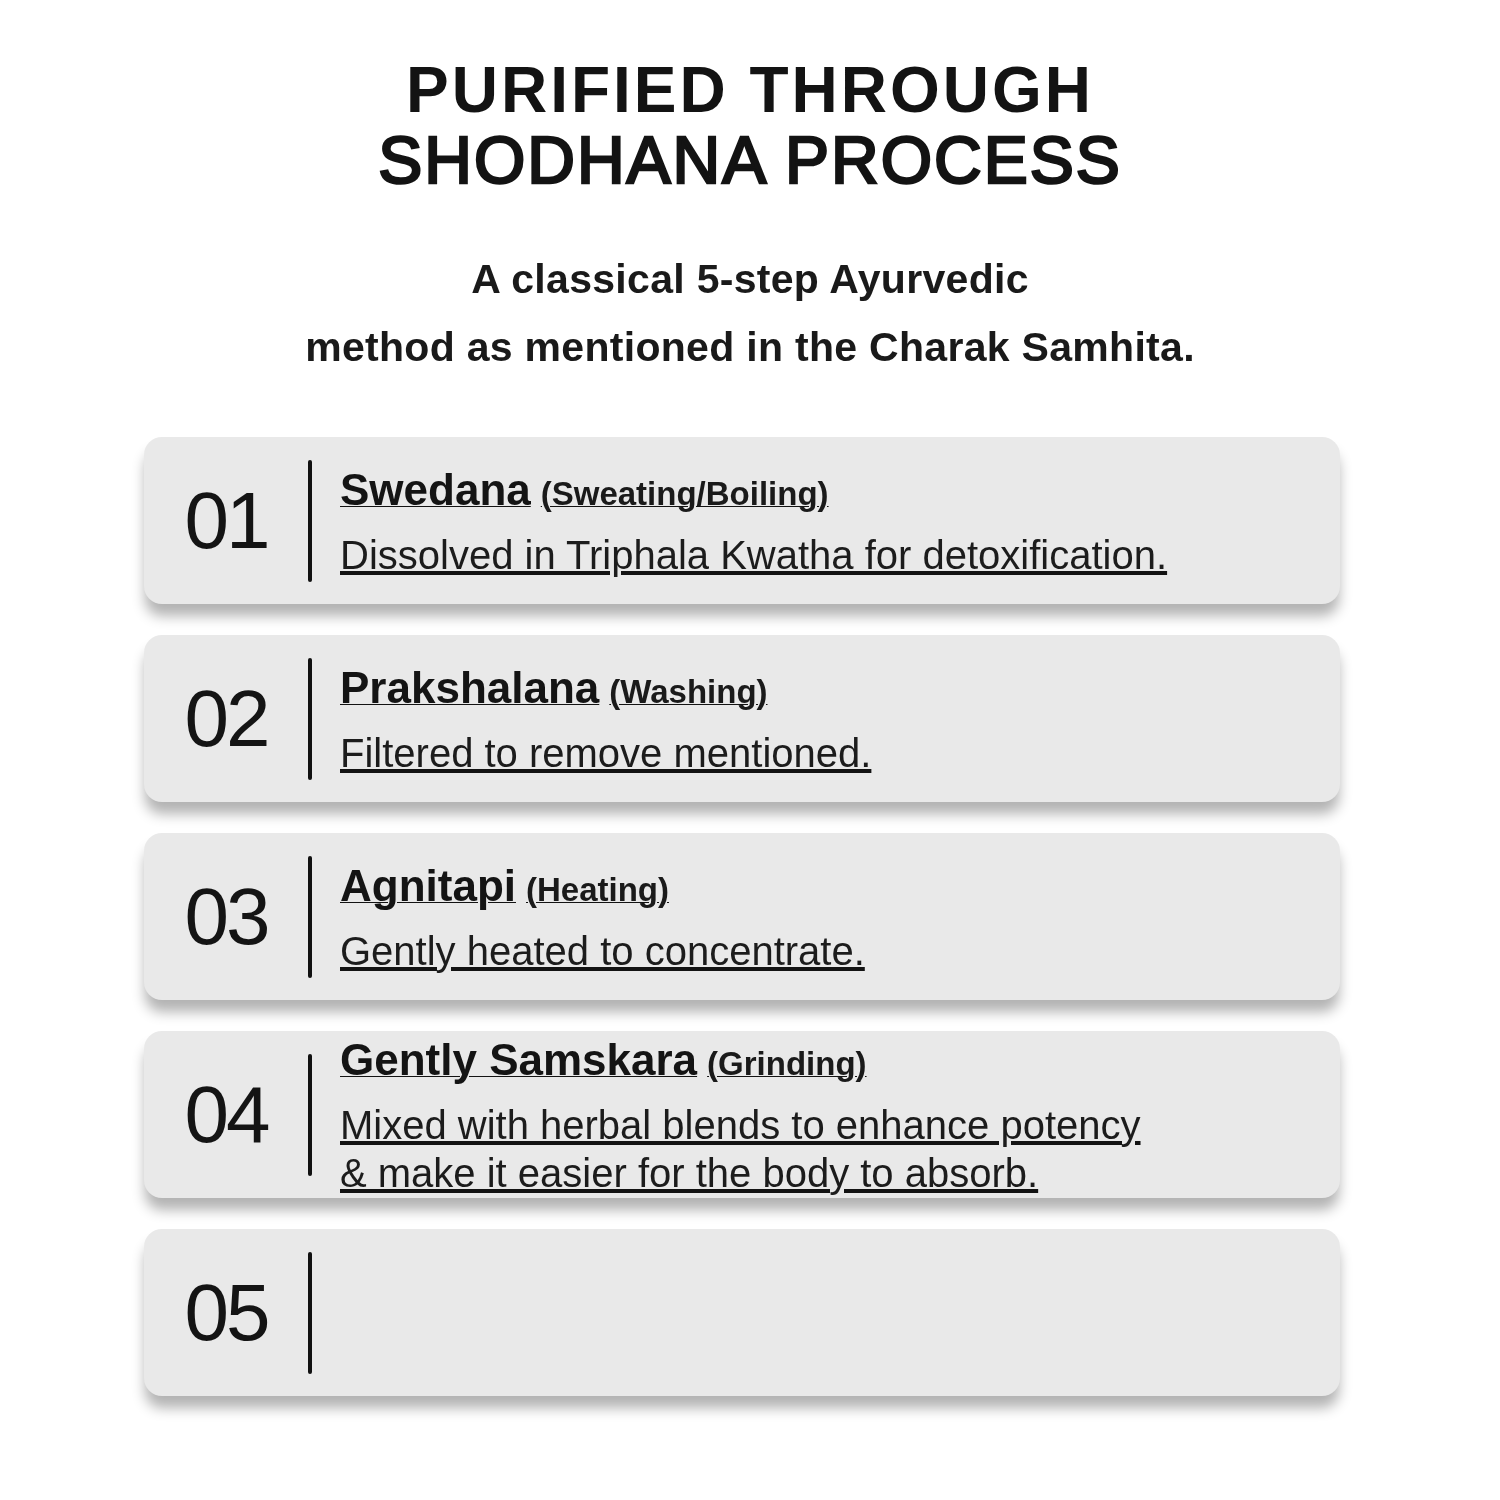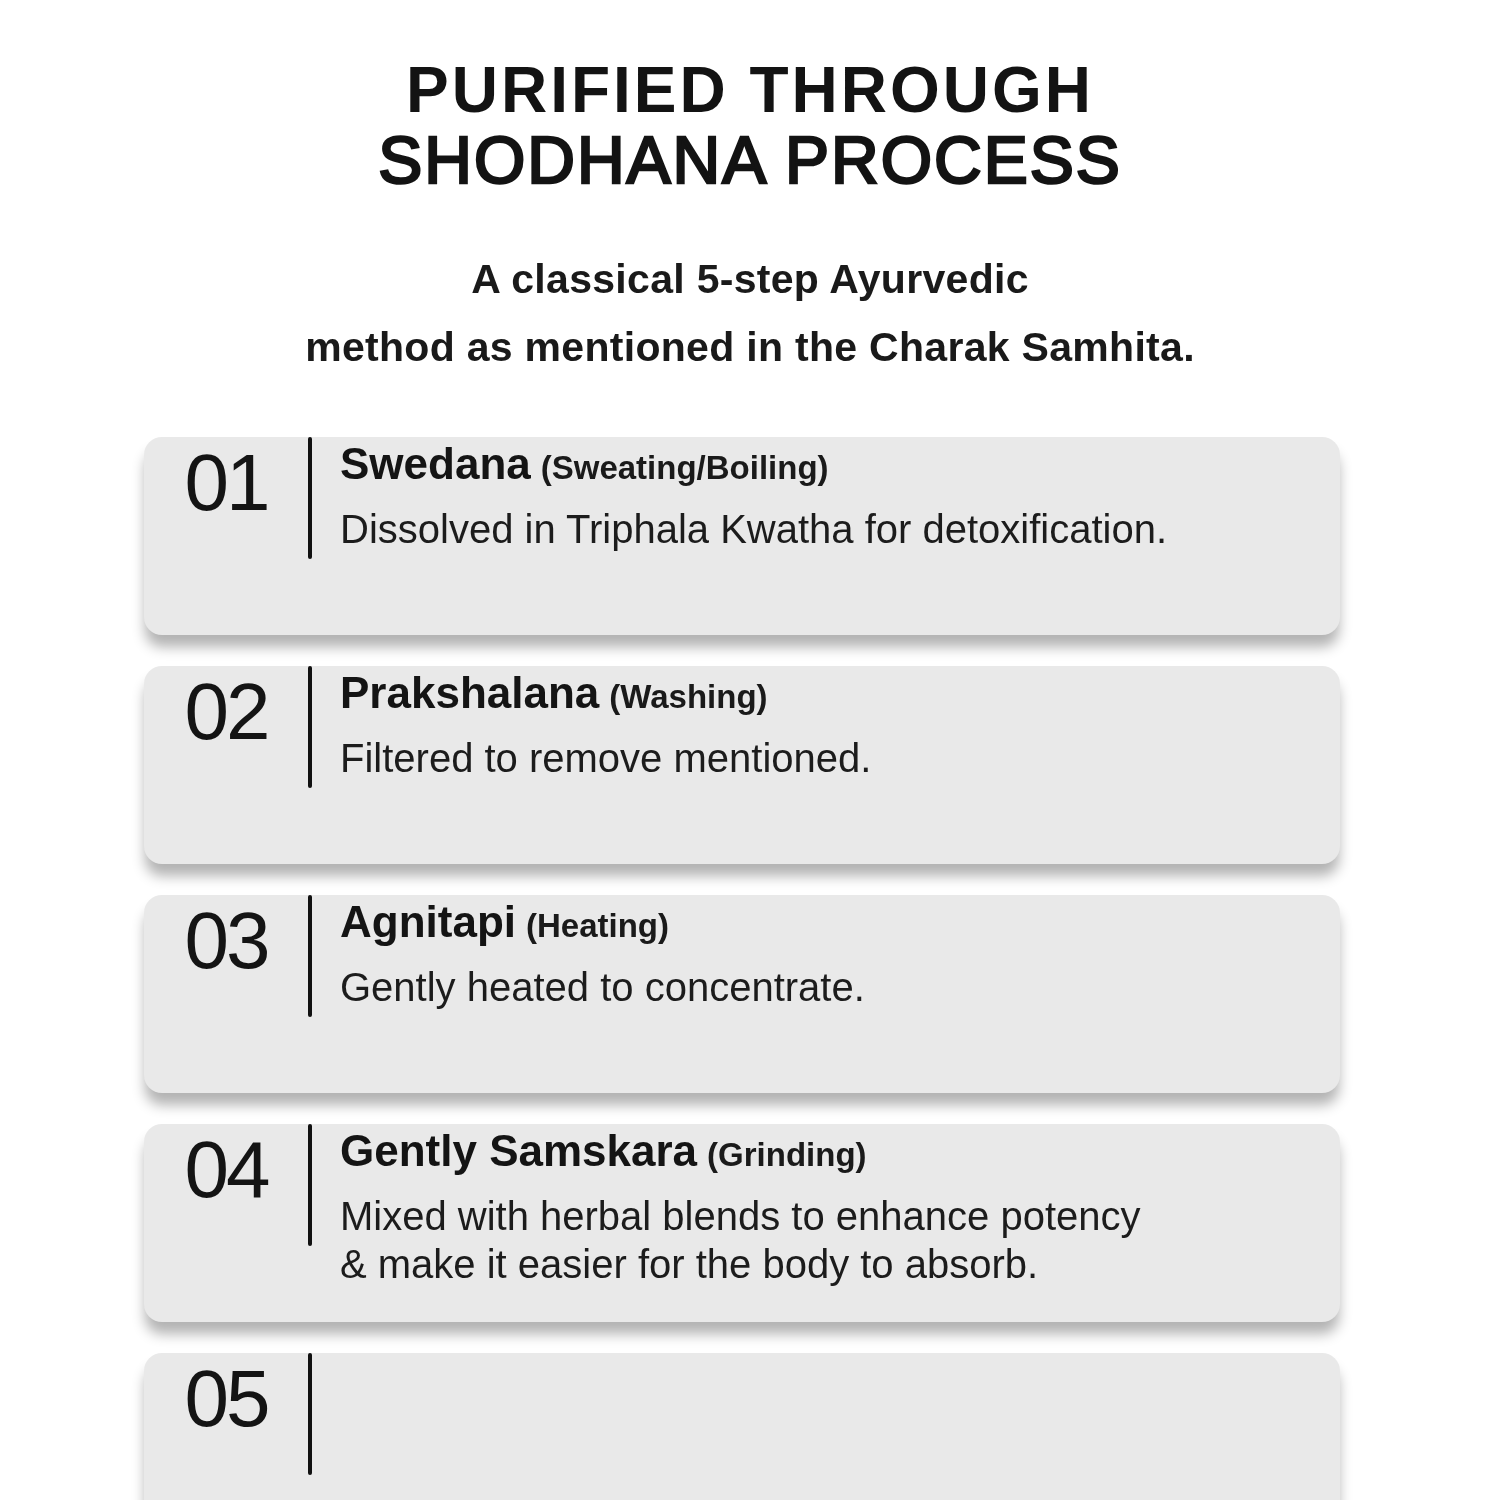--- a/index.html
+++ b/index.html
@@ -46,22 +46,22 @@
     white-space: pre-line;
     color: #1a1a1a;
   }
   .cards {
     width: 1196px;
     margin-left: 144px;
     margin-top: 56px;
   }
   .card {
     display: flex;
-    align-items: flex-start;
-    height: 198px;
+    align-items: center;
+    height: 167px;
     margin-bottom: 31px;
     background: #e9e9e9;
     border-radius: 18px;
     box-shadow: 0 13px 13px -1px rgba(0, 0, 0, 0.30);
   }
   .step-number {
     flex: none;
     width: 164px;
     text-align: center;
     font-size: 80px;
@@ -72,20 +72,21 @@
   .step-divider {
     flex: none;
     width: 4px;
     height: 122px;
     background: #111111;
     border-radius: 2px;
   }
   .step-text {
     margin-left: 28px;
     padding-right: 28px;
+    text-decoration: underline;
   }
   .step-title-row {
     line-height: 54px;
   }
   .step-title {
     font-size: 44px;
     font-weight: 700;
     color: #141414;
   }
   .step-annotation {

